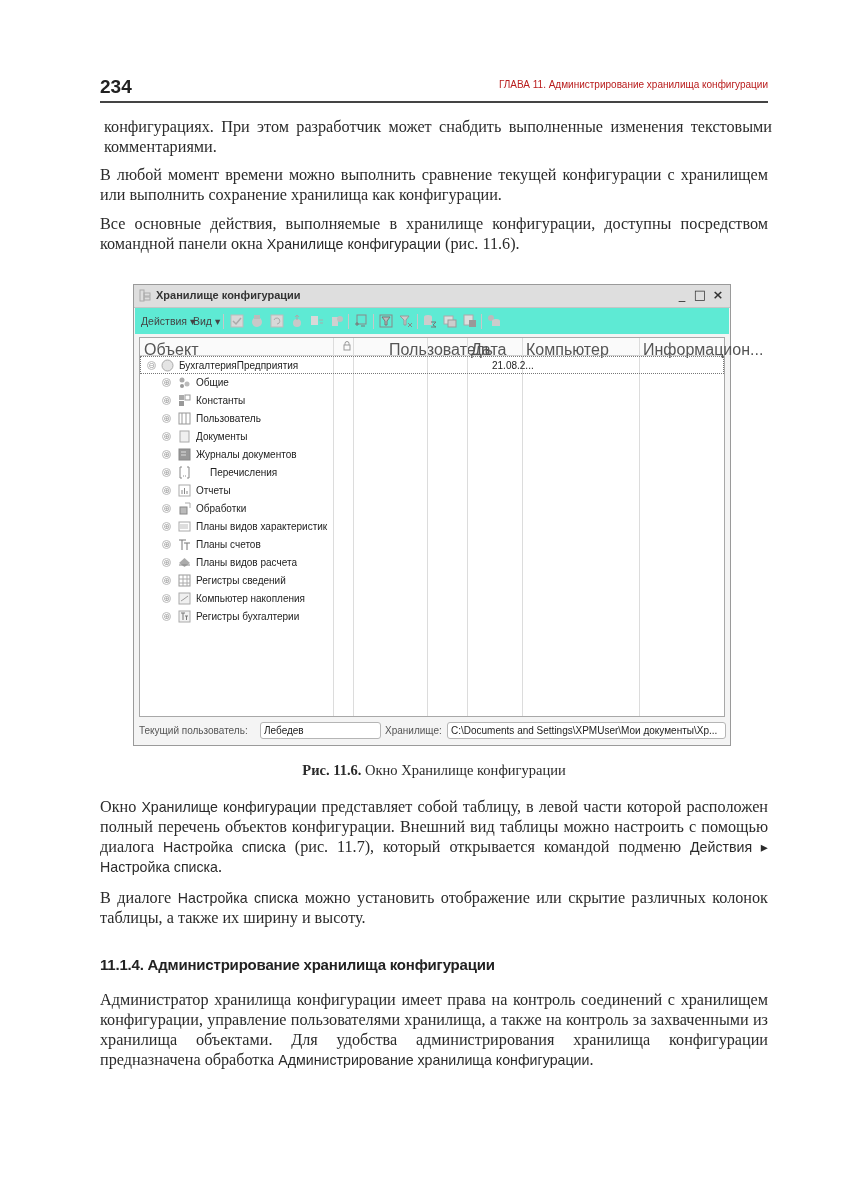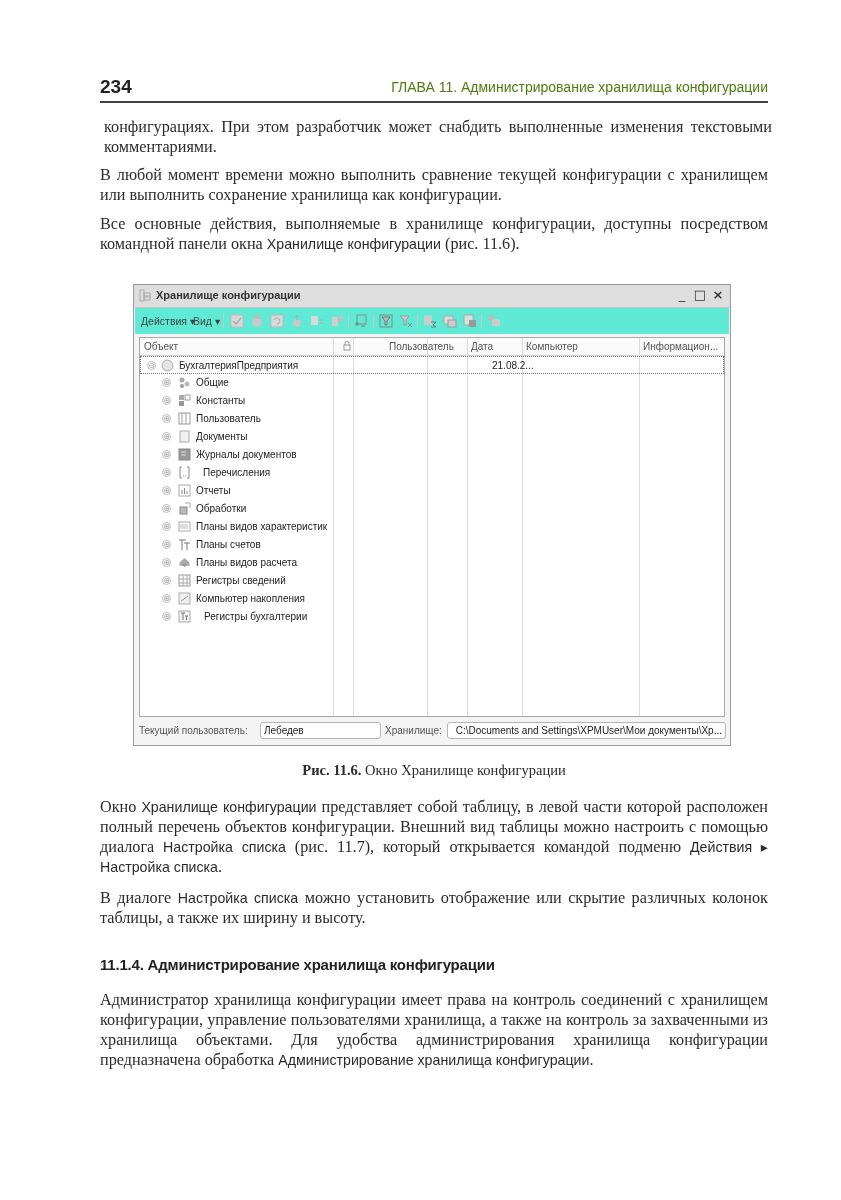--- a/index.html
+++ b/index.html
@@ -1,41 +1,41 @@
 <!DOCTYPE html>
 <html><head>
 <meta charset="utf-8">
 <style>
   html, body { margin: 0; padding: 0; background: #ffffff; }
   body { width: 841px; height: 1200px; position: relative; overflow: hidden; color: #2a2a2a; }
 
   .running-head { position: absolute; left: 100px; top: 76px; width: 668px; height: 26px; }
   .page-num { position: absolute; left: 0; top: 0; font-family: "Liberation Sans", sans-serif; font-weight: bold; font-size: 19px; color: #222; }
-  .chapter-title { position: absolute; right: 0; top: 3px; font-family: "Liberation Sans", sans-serif; font-size: 14px; color: #4d7c0f; }
+  .chapter-title { position: absolute; right: 0; top: 3px; font-family: "Liberation Sans", sans-serif; font-size: 10px; color: #b91c1c; }
   .head-rule { position: absolute; left: 100px; top: 101px; width: 668px; height: 0; border-top: 2px solid #444; }
 
   .para { position: absolute; left: 100px; width: 668px; font-family: "Liberation Serif", serif; font-size: 16.2px; line-height: 20px; color: #2b2b2b; text-align: justify; }
   .para .ui { font-family: "Liberation Sans", sans-serif; font-size: 14.2px; }
   .para.last-line-left { text-align-last: left; }
 
   
   .win { position: absolute; left: 133px; top: 284px; width: 598px; height: 462px; background: #f4f4f4; border: 1px solid #9a9a9a; box-sizing: border-box; }
   .win-title { position: absolute; left: 0; top: 0; right: 0; height: 22px; background: #dedede; border-bottom: 1px solid #c5c5c5; }
   .win-title .app-icon { position: absolute; left: 5px; top: 4px; width: 12px; height: 13px; }
   .win-title .title-text { position: absolute; left: 22px; top: 4px; font-family: "Liberation Sans", sans-serif; font-size: 11px; font-weight: bold; color: #333; }
   .win-ctrl { position: absolute; top: 2px; width: 16px; height: 16px; font-family: "DejaVu Sans", sans-serif; font-size: 13px; color: #333; text-align: center; line-height: 16px; }
 
   .toolbar { position: absolute; left: 1px; top: 23px; right: 1px; height: 26px; background: #5eead4; }
   .tb-menu { position: absolute; top: 7px; font-family: "Liberation Sans", sans-serif; font-size: 10.5px; color: #444; }
   .tb-sep { position: absolute; top: 6px; width: 1px; height: 15px; background: #c8c8c8; }
   .tb-btn { position: absolute; top: 6px; width: 14px; height: 14px; }
 
   .grid { position: absolute; left: 5px; top: 52px; width: 586px; height: 380px; background: #ffffff; border: 1px solid #a8a8a8; box-sizing: border-box; }
   .grid-header { position: absolute; left: 0; top: 0; right: 0; height: 17px; background: #fafafa; border-bottom: 1px solid #d0d0d0; }
-  .col-h { position: absolute; top: 3px; font-family: "Liberation Sans", sans-serif; font-size: 10px; color: #555; white-space: nowrap; }
+  .col-h { position: absolute; top: 3px; font-family: "Liberation Sans", sans-serif; font-size: 16px; color: #555; white-space: nowrap; }
   .col-line { position: absolute; top: 0; bottom: 0; width: 1px; background: #dcdcdc; }
   .row { position: absolute; left: 0; right: 0; height: 18px; }
   .row.selected { border: 1px dotted #777; box-sizing: border-box; }
   .tree-expander { position: absolute; top: 4px; width: 9px; height: 9px; border: 1px solid #bbb; border-radius: 50%; box-sizing: border-box; font-family: "DejaVu Sans", sans-serif; font-size: 8px; line-height: 7px; text-align: center; color: #999; }
   .tree-icon { position: absolute; top: 2px; width: 13px; height: 13px; }
   .tree-label { position: absolute; top: 3px; font-family: "Liberation Sans", sans-serif; font-size: 10px; color: #222; white-space: nowrap; }
   .cell { position: absolute; top: 3px; font-family: "Liberation Sans", sans-serif; font-size: 10px; color: #222; }
 
   .statusbar { position: absolute; left: 1px; right: 1px; top: 434px; height: 24px; }
   .sb-label { position: absolute; top: 6px; font-family: "Liberation Sans", sans-serif; font-size: 10px; color: #555; }
@@ -215,21 +215,21 @@
             <path d="M3 4 L8 4 M3 7 L8 7" stroke="#ddd"></path>
           </svg>
           <span class="tree-label" style="left: 56px;">Журналы документов</span>
         </div>
         <div class="row" style="top: 126px;">
           <span class="tree-expander" style="left: 22px;">⊕</span>
           <svg class="tree-icon" viewBox="0 0 13 13" style="left: 38px;">
             <path d="M4 1 L2 1 L2 12 L4 12 M9 1 L11 1 L11 12 L9 12" stroke="#888" fill="none"></path>
             <path d="M5 10 L8 10" stroke="#888" stroke-dasharray="1 1"></path>
           </svg>
-          <span class="tree-label" style="left: 49px; padding-left: 14px;">Перечисления</span>
+          <span class="tree-label" style="left: 56px; padding-left: 14px;">Перечисления</span>
         </div>
         <div class="row" style="top: 144px;">
           <span class="tree-expander" style="left: 22px;">⊕</span>
           <svg class="tree-icon" viewBox="0 0 13 13" style="left: 38px;">
             <rect x="1" y="1" width="11" height="11" fill="none" stroke="#aaa"></rect>
             <path d="M4 10 L4 6 M6.5 10 L6.5 4 M9 10 L9 7" stroke="#888"></path>
           </svg>
           <span class="tree-label" style="left: 56px;">Отчеты</span>
         </div>
         <div class="row" style="top: 162px;">
@@ -278,30 +278,30 @@
             <path d="M3 9 L6 7 L10 4" stroke="#999" fill="none"></path>
           </svg>
           <span class="tree-label" style="left: 56px;">Компьютер накопления</span>
         </div>
         <div class="row" style="top: 270px;">
           <span class="tree-expander" style="left: 22px;">⊕</span>
           <svg class="tree-icon" viewBox="0 0 13 13" style="left: 38px;">
             <rect x="1" y="1" width="11" height="11" fill="#f2f2f2" stroke="#aaa"></rect>
             <path d="M3 3 L7 3 M5 3 L5 10 M7 6 L10 6 M8.5 6 L8.5 10" stroke="#777"></path>
           </svg>
-          <span class="tree-label" style="left: 64px;">Регистры бухгалтерии</span>
+          <span class="tree-label" style="left: 56px;">Регистры бухгалтерии</span>
         </div>
       </div>
   </div>
 
   <div class="statusbar">
     <span class="sb-label" style="left:4px;">Текущий пользователь:</span>
     <span class="sb-field" style="left:125px; width:121px;">Лебедев</span>
     <span class="sb-label" style="left:250px;">Хранилище:</span>
-    <span class="sb-field" style="left:312px; width:279px;text-align:right;">C:\Documents and Settings\XPMUser\Мои документы\Хр...</span>
+    <span class="sb-field" style="left:312px; width:279px;">C:\Documents and Settings\XPMUser\Мои документы\Хр...</span>
   </div>
 </div>
 
 <div class="caption">
   <b>Рис. 11.6.</b><span> Окно Хранилище конфигурации</span>
 </div>
 
 <p class="para last-line-left" style="top:797px; margin:0;">
   <span>Окно </span><span class="ui">Хранилище конфигурации</span><span> представляет собой таблицу, в левой части которой расположен полный перечень объектов конфигурации. Внешний вид таблицы можно настроить с помощью диалога </span><span class="ui">Настройка списка</span><span> (рис. 11.7), который открывается командой подменю </span><span class="ui">Действия ▸ Настройка списка</span><span>.</span>
 </p>

